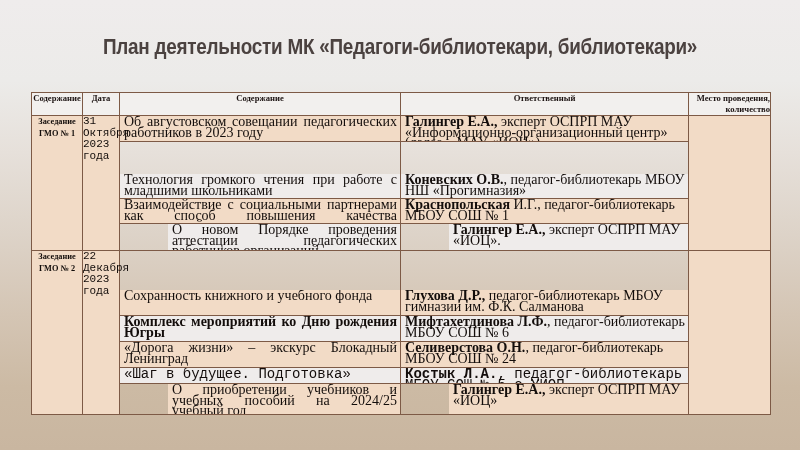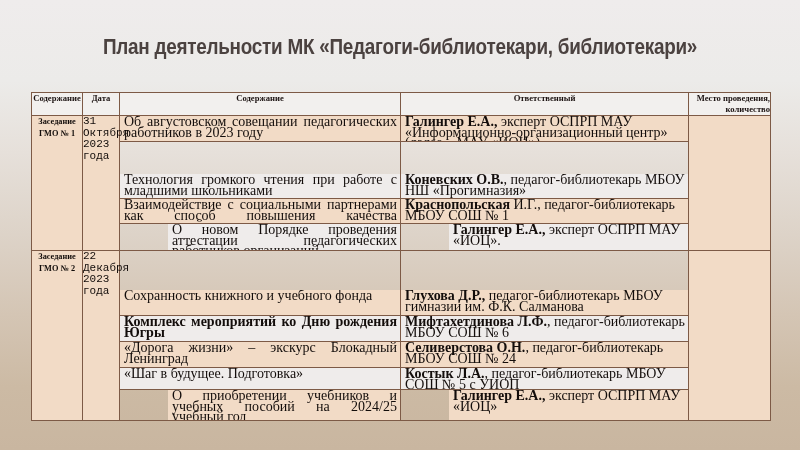--- a/index.html
+++ b/index.html
@@ -132,21 +132,21 @@
   .sub-row b { font-weight: bold; }
 
   .h1 { height: 26px; }
   .h2 { height: 25px; margin-top: 32px; }
   .h3 { height: 25px; }
   .h4 { height: 26px; }
 
   .g1 { height: 26px; margin-top: 39px; }
   .g2 { height: 26px; }
   .g3 { height: 26px; }
-  .g4 { height: 22px; }
+  .g4 { height: 16px; font-family: Liberation Mono, monospace; }
   .g5 { height: 30px; }
 </style>
 </head>
 <body>
 
 <div id="slide">
 
   <div id="slide-title">План деятельности МК «Педагоги-библиотекари, библиотекари»</div>
 
   <table id="plan-table">

